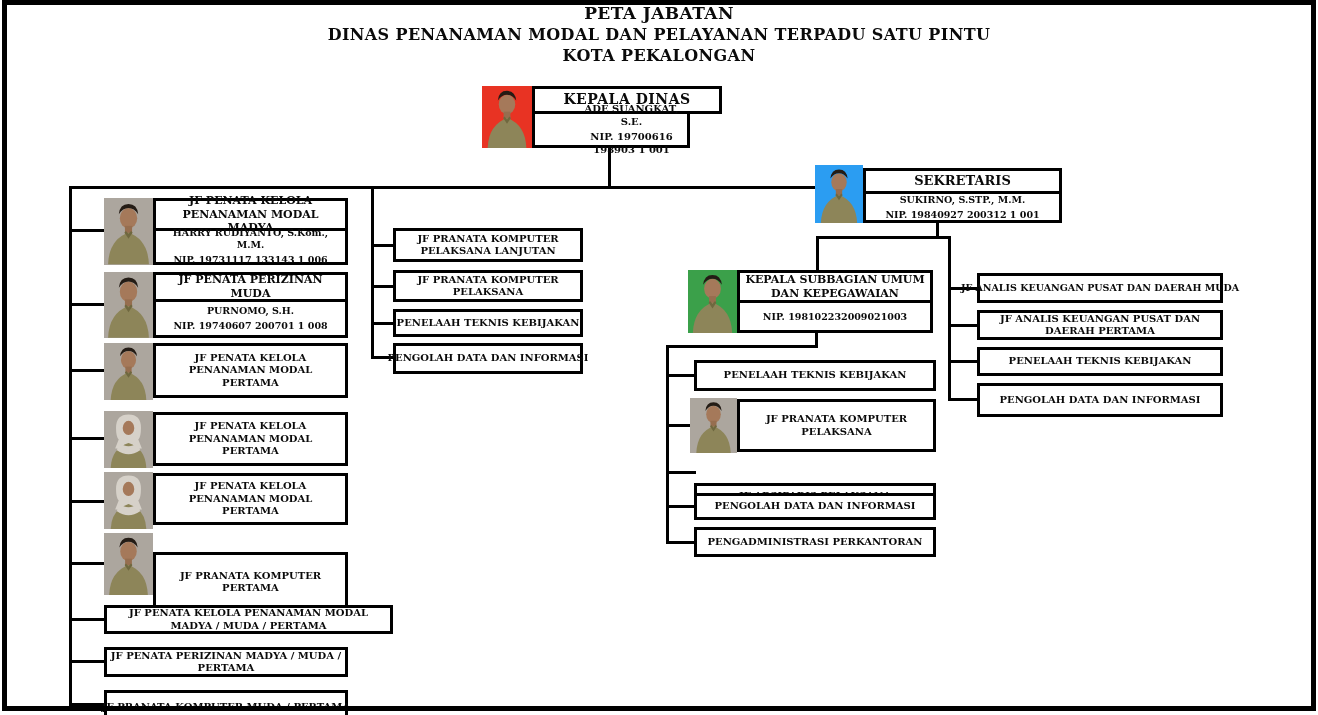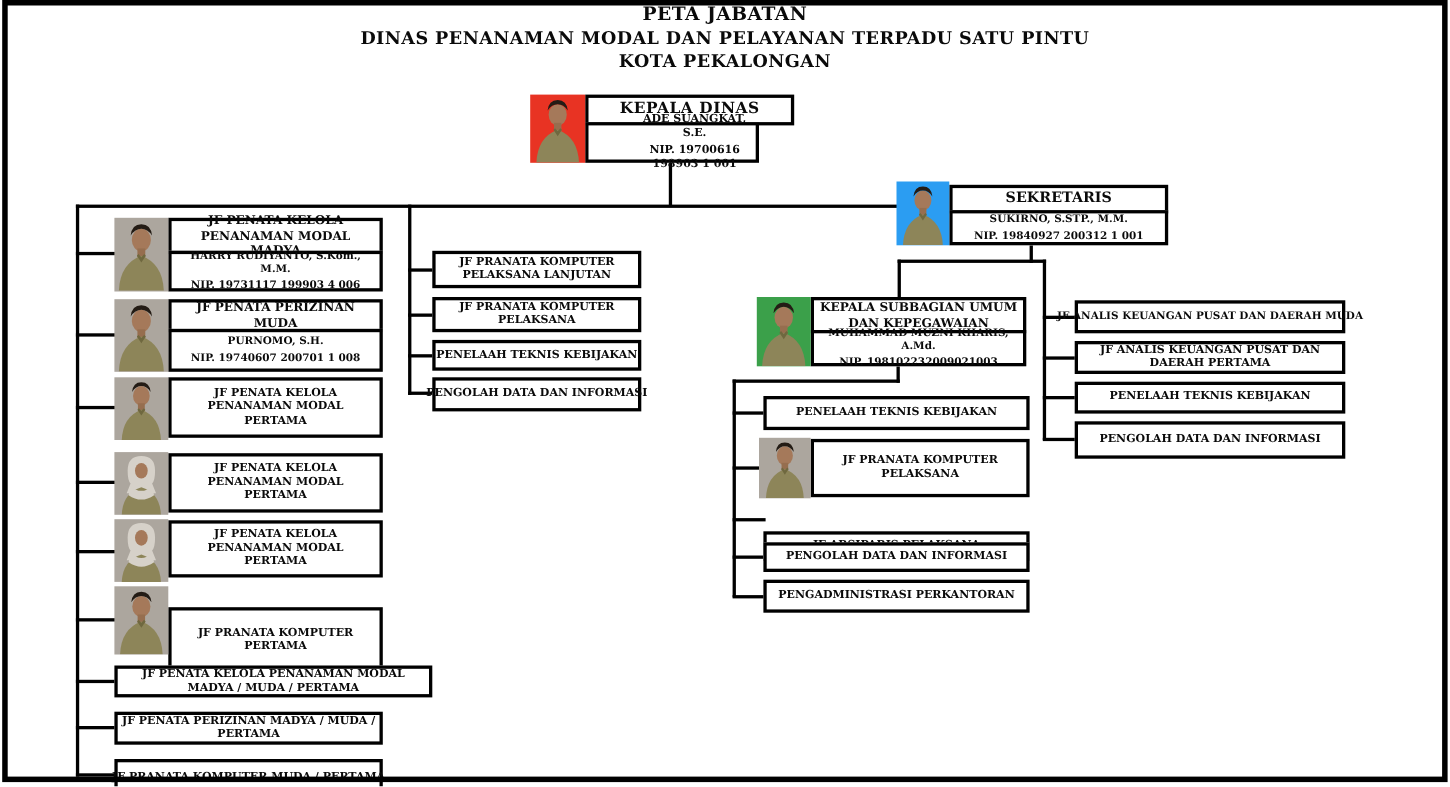--- a/index.html
+++ b/index.html
@@ -135,35 +135,34 @@
 
   <div class="photo bg-green" style="left:688px; top:270px; width:49px; height:63px;">
     <svg viewBox="0 0 48 64">
         <use href="#sil-male"></use>
       </svg>
   </div>
   <div class="box f11" style="left:737px; top:270px; width:196px; height:33px;">
     <span>KEPALA SUBBAGIAN UMUM DAN KEPEGAWAIAN</span>
   </div>
   <div class="box f95 namebox" style="left:737px; top:300px; width:196px; height:33px;">
-    <span class="nm">MUHAMMAD MUZNI KHARIS, A.Md.</span>
     <span>NIP. 198102232009021003</span>
   </div>
 
   <div class="photo bg-gray" style="left:104px; top:198px; width:49px; height:67px;">
     <svg viewBox="0 0 48 64">
         <use href="#sil-male"></use>
       </svg>
   </div>
   <div class="box f11" style="left:153px; top:198px; width:195px; height:33px;">
     <span>JF PENATA KELOLA PENANAMAN MODAL MADYA</span>
   </div>
   <div class="box f95 namebox" style="left:153px; top:228px; width:195px; height:37px;">
     <span class="nm">HARRY RUDIYANTO, S.Kom., M.M.</span>
-    <span>NIP. 19731117 199903 4 006</span>
+    <span>NIP. 19731117 133143 1 006</span>
   </div>
 
   <div class="photo bg-gray" style="left:104px; top:272px; width:49px; height:66px;">
     <svg viewBox="0 0 48 64">
         <use href="#sil-male"></use>
       </svg>
   </div>
   <div class="box f11" style="left:153px; top:272px; width:195px; height:30px;">
     <span>JF PENATA PERIZINAN MUDA</span>
   </div>

